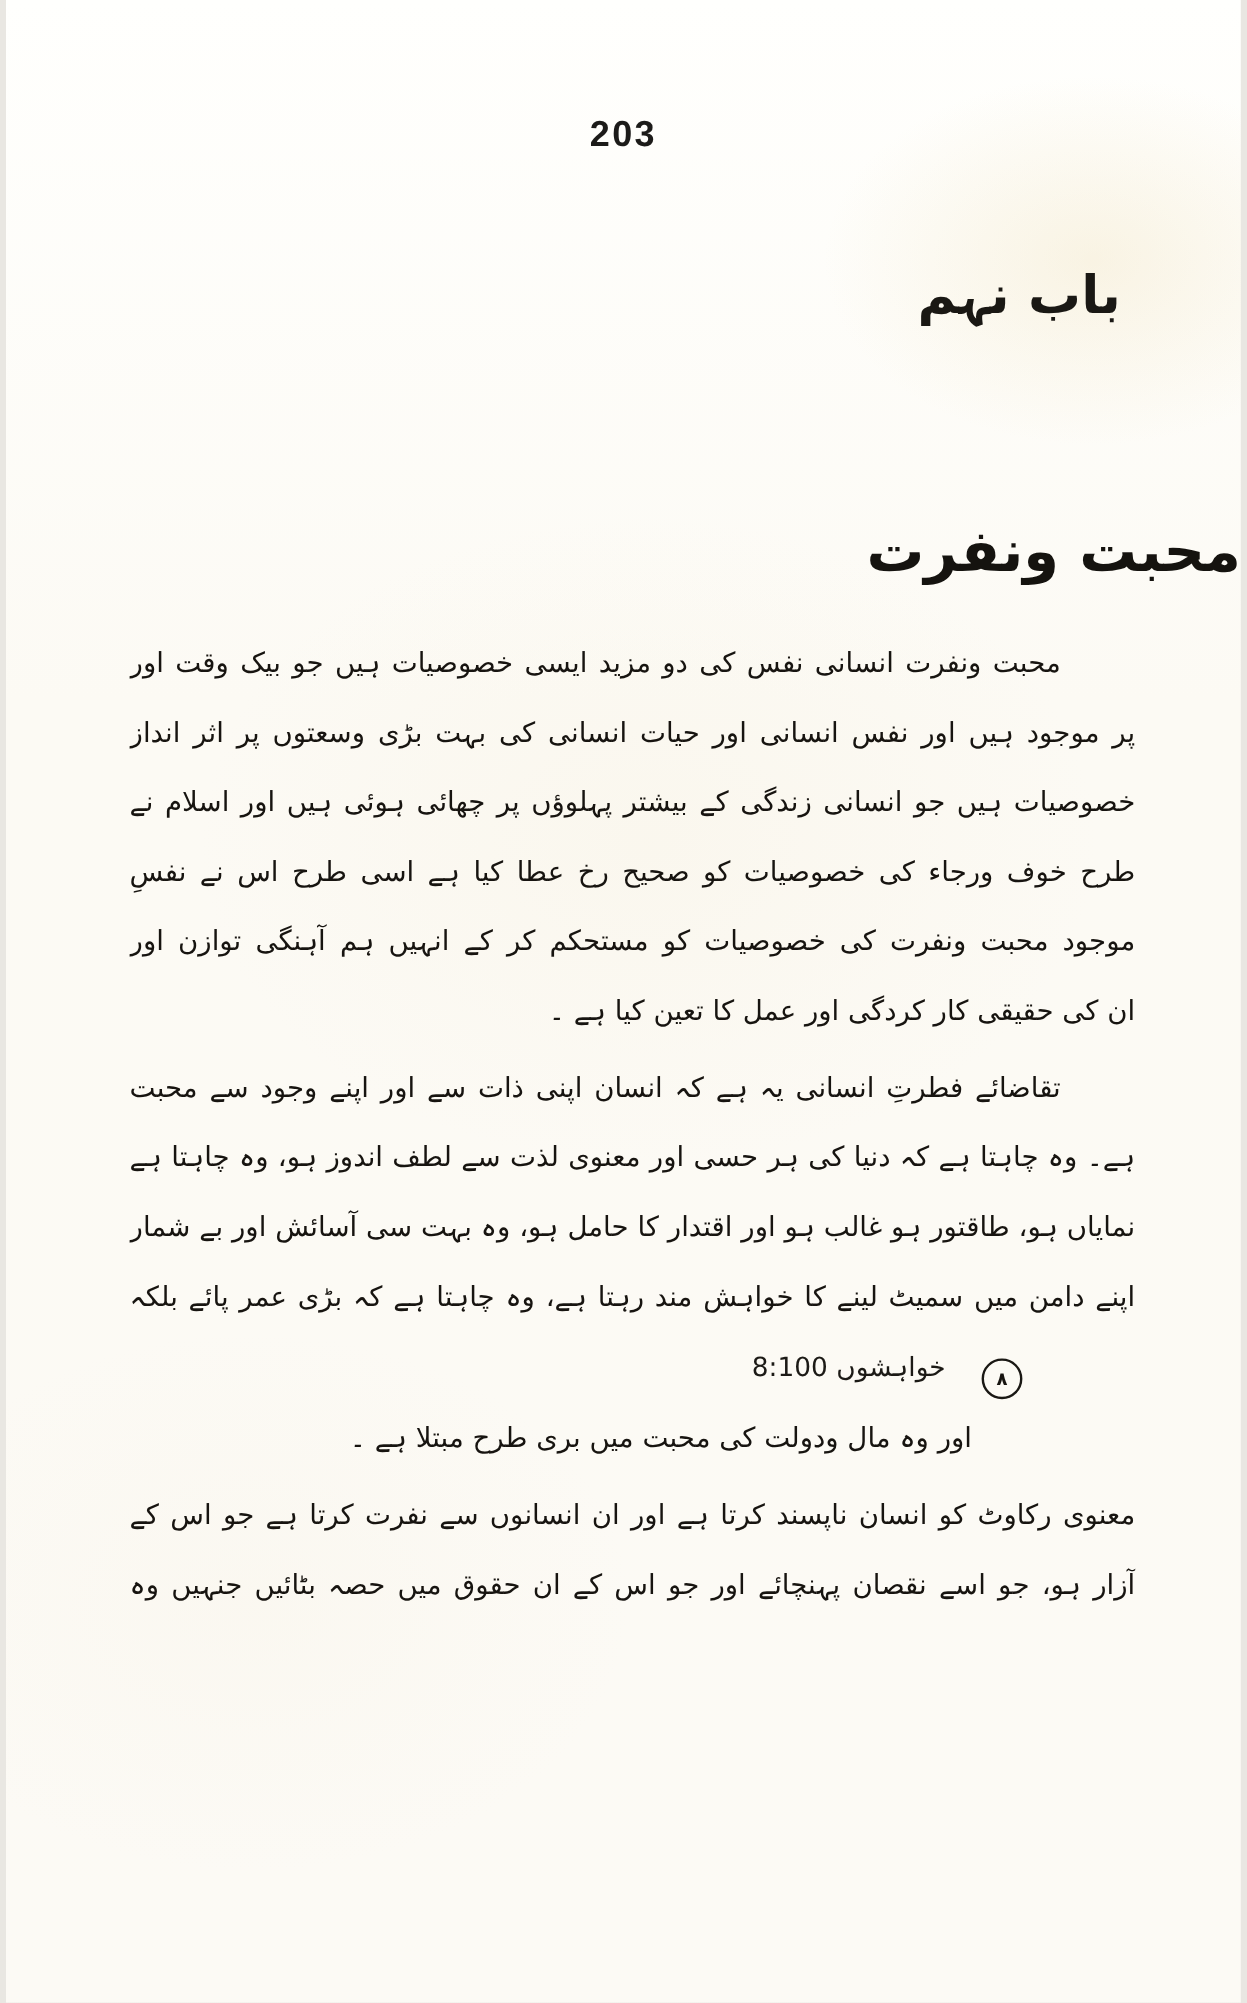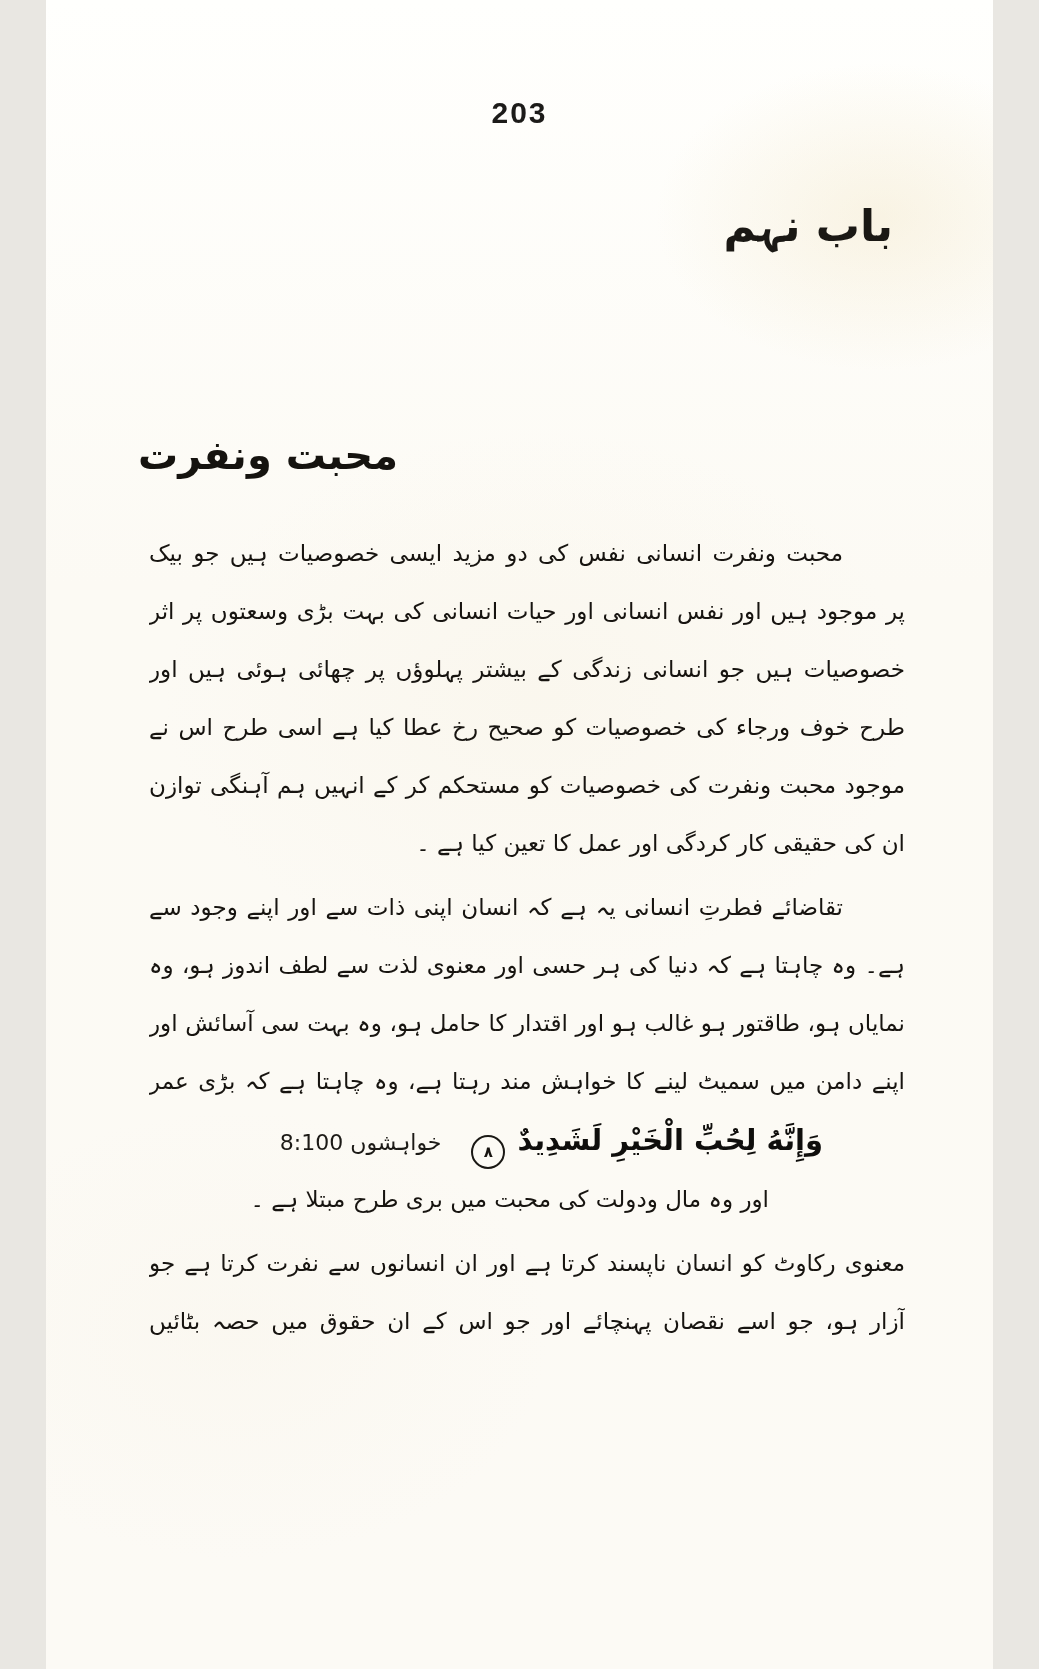--- a/index.html
+++ b/index.html
@@ -1,18 +1,18 @@
 <!DOCTYPE html>
 <html><head>
 <meta charset="utf-8">
 <style>
   html, body { margin: 0; padding: 0; background: #e9e7e2; }
   .page {
     position: relative;
-    width: 947px;
+    width: 1029px;
     height: 1669px;
     margin: 0 auto;
     overflow: hidden;
     color: #171512;
     background:
       radial-gradient(ellipse 320px 220px at 88% 13%, rgba(238,222,180,0.32), transparent 70%),
       radial-gradient(ellipse 500px 360px at 52% 42%, rgba(244,236,216,0.22), transparent 75%),
       radial-gradient(ellipse 420px 300px at 20% 80%, rgba(244,238,222,0.18), transparent 75%),
       linear-gradient(180deg, #fffffd 0%, #fcfaf4 35%, #fcfaf5 100%);
     font-family: "DejaVu Sans", sans-serif;
@@ -23,34 +23,34 @@
     top: 96px; left: 0; right: 0;
     text-align: center;
     font-family: "Liberation Sans", sans-serif;
     font-size: 30px;
     font-weight: 600;
     letter-spacing: 2px;
     color: #1c1b19;
   }
   .chapter {
     position: absolute;
-    top: 200px;
+    top: 220px;
     right: 100px;
     direction: rtl;
     font-size: 44px;
     font-weight: 600;
     color: #1a1814;
   }
   .heading {
     position: absolute;
     top: 432px; left: 0; right: 0;
     padding-left: 92px;           
-    text-align: left;
+    text-align: right;
     direction: rtl;
-    font-size: 40px;
+    font-size: 48px;
     font-weight: bold;
     color: #15130f;
   }
   .body {
     position: absolute;
     top: 524px;
     left: 103px;
     right: 88px;
     direction: rtl;
     font-size: 23px;
@@ -126,21 +126,21 @@
       <div class="line last">ان کی حقیقی کار کردگی اور عمل کا تعین کیا ہے ۔</div>
     </div>
 
     <div class="para">
       <div class="line first">تقاضائے فطرتِ انسانی یہ ہے کہ انسان اپنی ذات سے اور اپنے وجود سے محبت رکھتا</div>
       <div class="line">ہے۔ وہ چاہتا ہے کہ دنیا کی ہر حسی اور معنوی لذت سے لطف اندوز ہو، وہ چاہتا ہے کہ وہ</div>
       <div class="line">نمایاں ہو، طاقتور ہو غالب ہو اور اقتدار کا حامل ہو، وہ بہت سی آسائش اور بے شمار نعمتیں</div>
       <div class="line">اپنے دامن میں سمیٹ لینے کا خواہش مند رہتا ہے، وہ چاہتا ہے کہ بڑی عمر پائے بلکہ اسے</div>
     </div>
 
-    <div class="verse-line"><span class="verse" lang="ar">وَإِنَّهُ لِحُبِّ الْخَيْرِ لَشَدِيدٌ</span><span class="ayah">
+    <div class="verse-line"><span class="ayah">
           <span>٨</span>
         </span><span class="ref" lang="ar">خواہشوں 8:100</span>
     </div>
 
     <div class="translation" lang="ur">اور وہ مال ودولت کی محبت میں بری طرح مبتلا ہے ۔</div>
 
     <div class="para p3">
       <div class="line">معنوی رکاوٹ کو انسان ناپسند کرتا ہے اور ان انسانوں سے نفرت کرتا ہے جو اس کے درپے</div>
       <div class="line">آزار ہو، جو اسے نقصان پہنچائے اور جو اس کے ان حقوق میں حصہ بٹائیں جنہیں وہ محض</div>
     </div>

